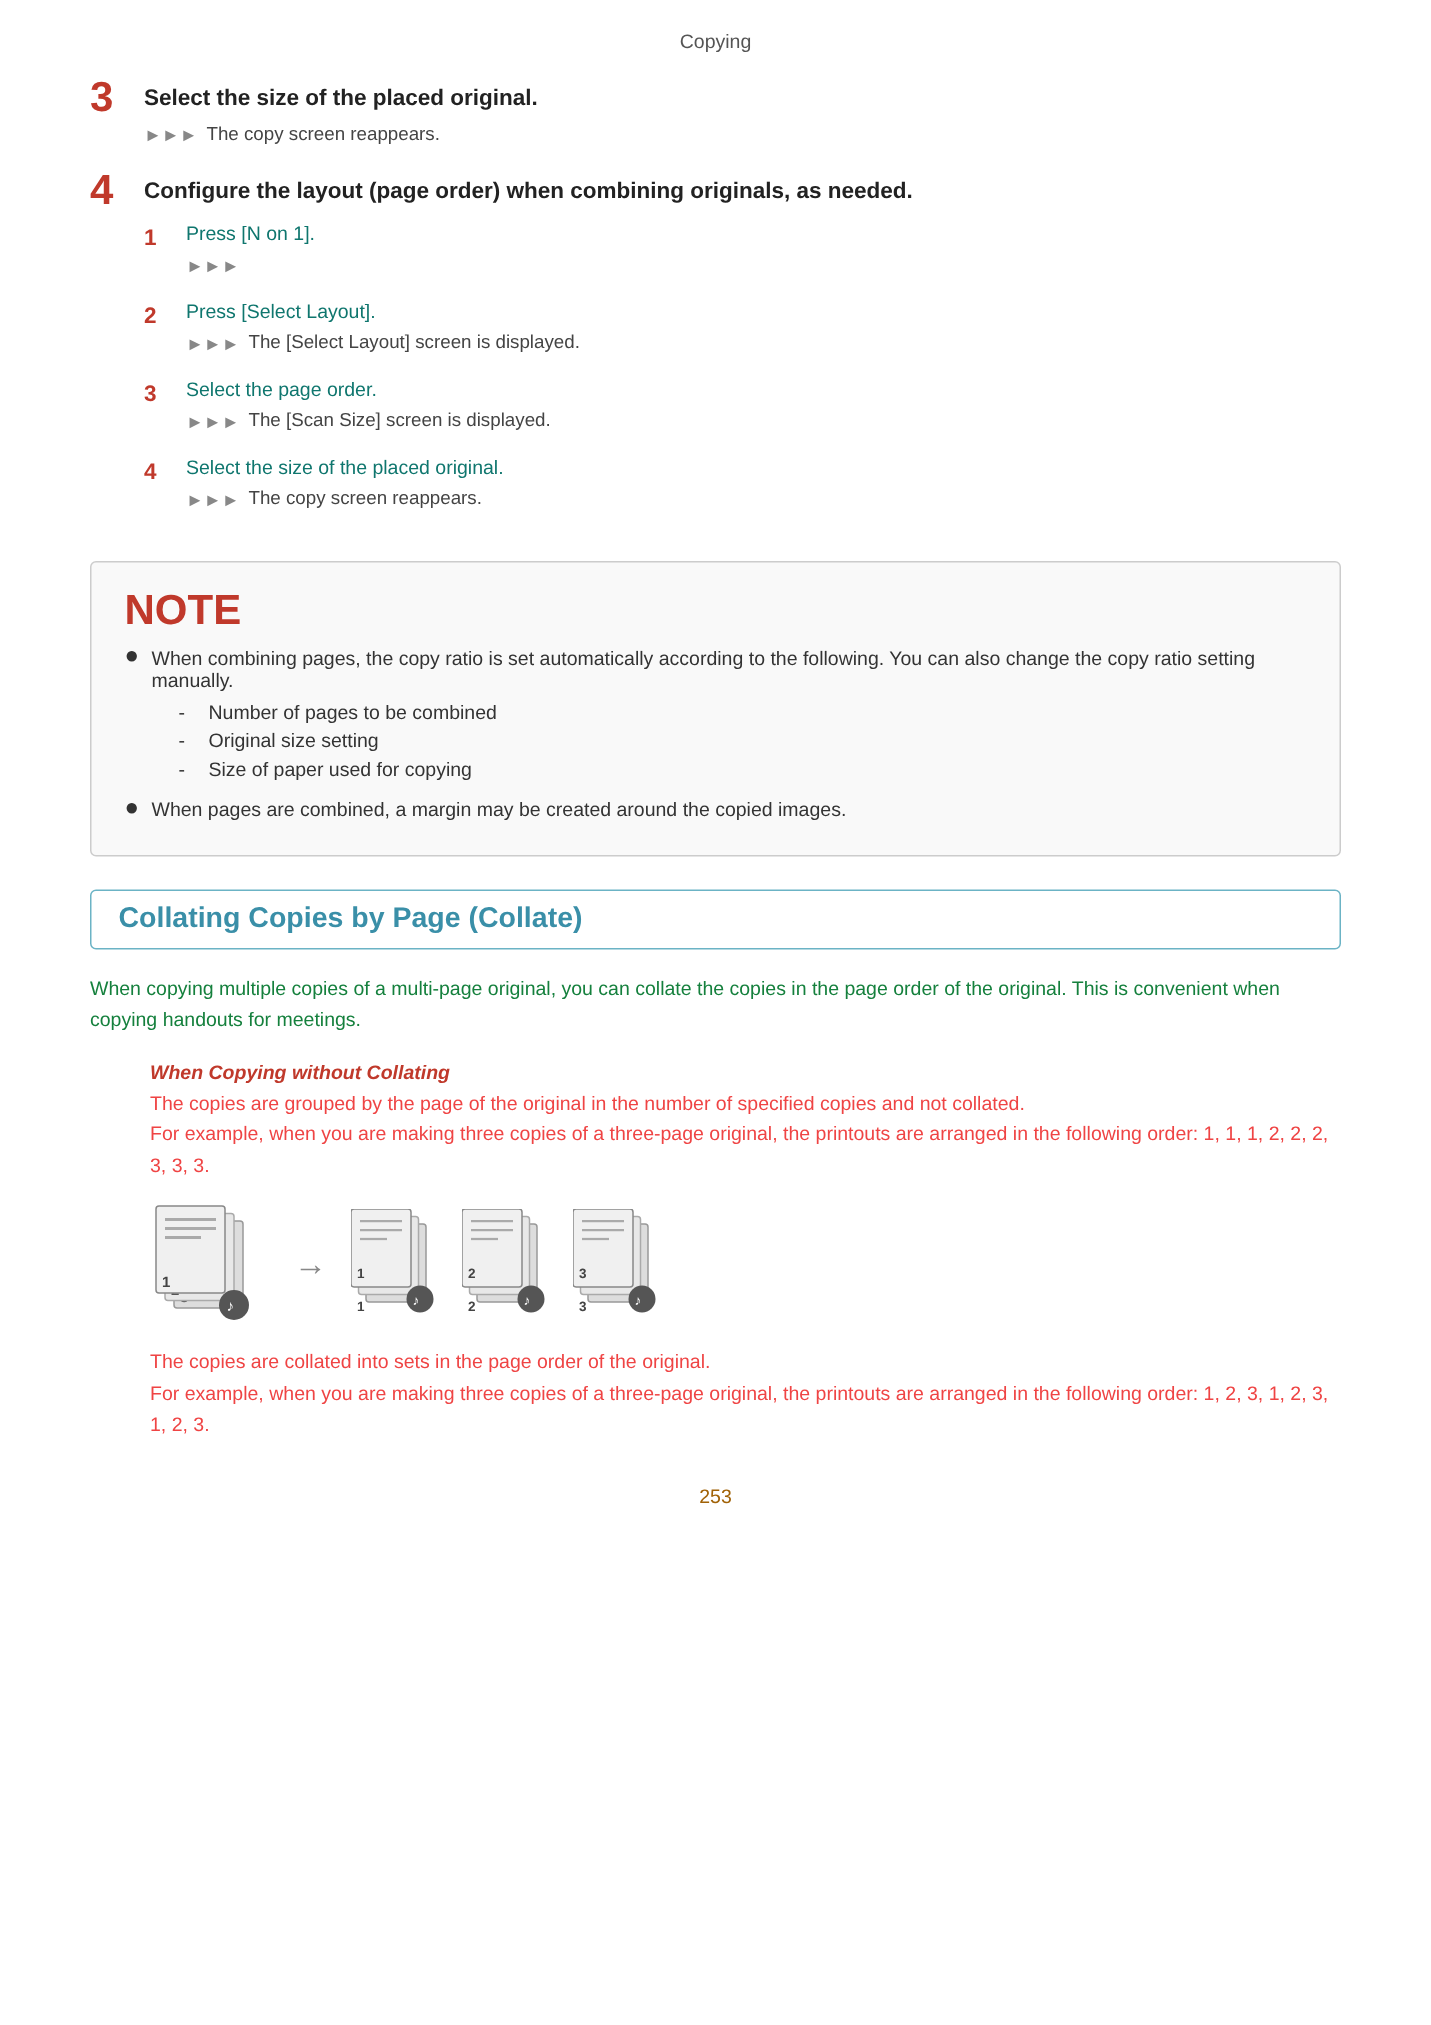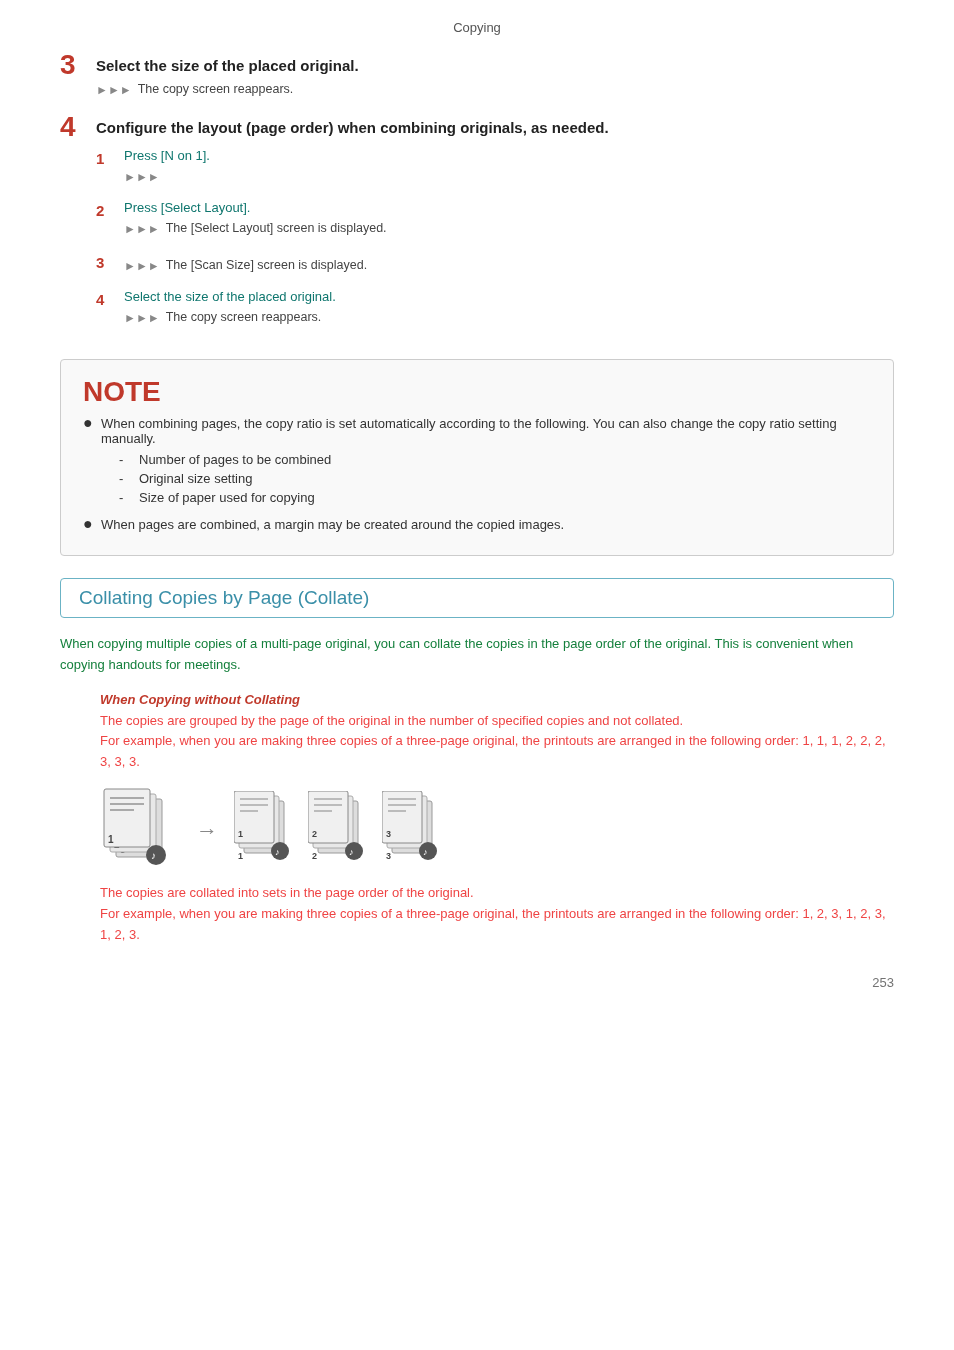--- a/index.html
+++ b/index.html
@@ -140,21 +140,21 @@
     }
     .section-header-box {
       border: 1px solid #6bb3c5;
       border-radius: 4px;
       padding: 8px 18px;
       margin-bottom: 16px;
     }
     .section-title {
       font-size: 19px;
       color: #3a8fa8;
-      font-weight: normal;
+      font-weight: bold;
     }
     .section-intro {
       font-size: 13px;
       color: #15803d;
       margin-bottom: 16px;
       line-height: 1.6;
     }
     .collating-block {
       margin-left: 40px;
       margin-bottom: 14px;
@@ -172,24 +172,24 @@
       line-height: 1.6;
       margin-bottom: 10px;
     }
     .diagram-row {
       display: flex;
       align-items: center;
       margin: 14px 0 14px 0;
       gap: 8px;
     }
     .page-footer {
-      text-align: right;
+      text-align: center;
       margin-top: 30px;
       font-size: 13px;
-      color: #737373;
+      color: #a16207;
     }
   </style>
 </head>
 <body>
 
 <div class="page">
 
   <div class="page-header">
     <span>Copying</span>
   </div>
@@ -229,20 +229,21 @@
             <div class="result-line">
               <span class="result-arrow">►►►</span>
               <span class="result-text">The [Select Layout] screen is displayed.</span>
             </div>
           </div>
         </li>
 
         <li class="step-minor-item">
           <span class="step-minor-number">3</span>
           <div class="step-minor-content">
+            <div class="step-minor-text">Select the page order.</div>
             <div class="result-line">
               <span class="result-arrow">►►►</span>
               <span class="result-text">The [Scan Size] screen is displayed.</span>
             </div>
           </div>
         </li>
 
         <li class="step-minor-item">
           <span class="step-minor-number">4</span>
           <div class="step-minor-content">

